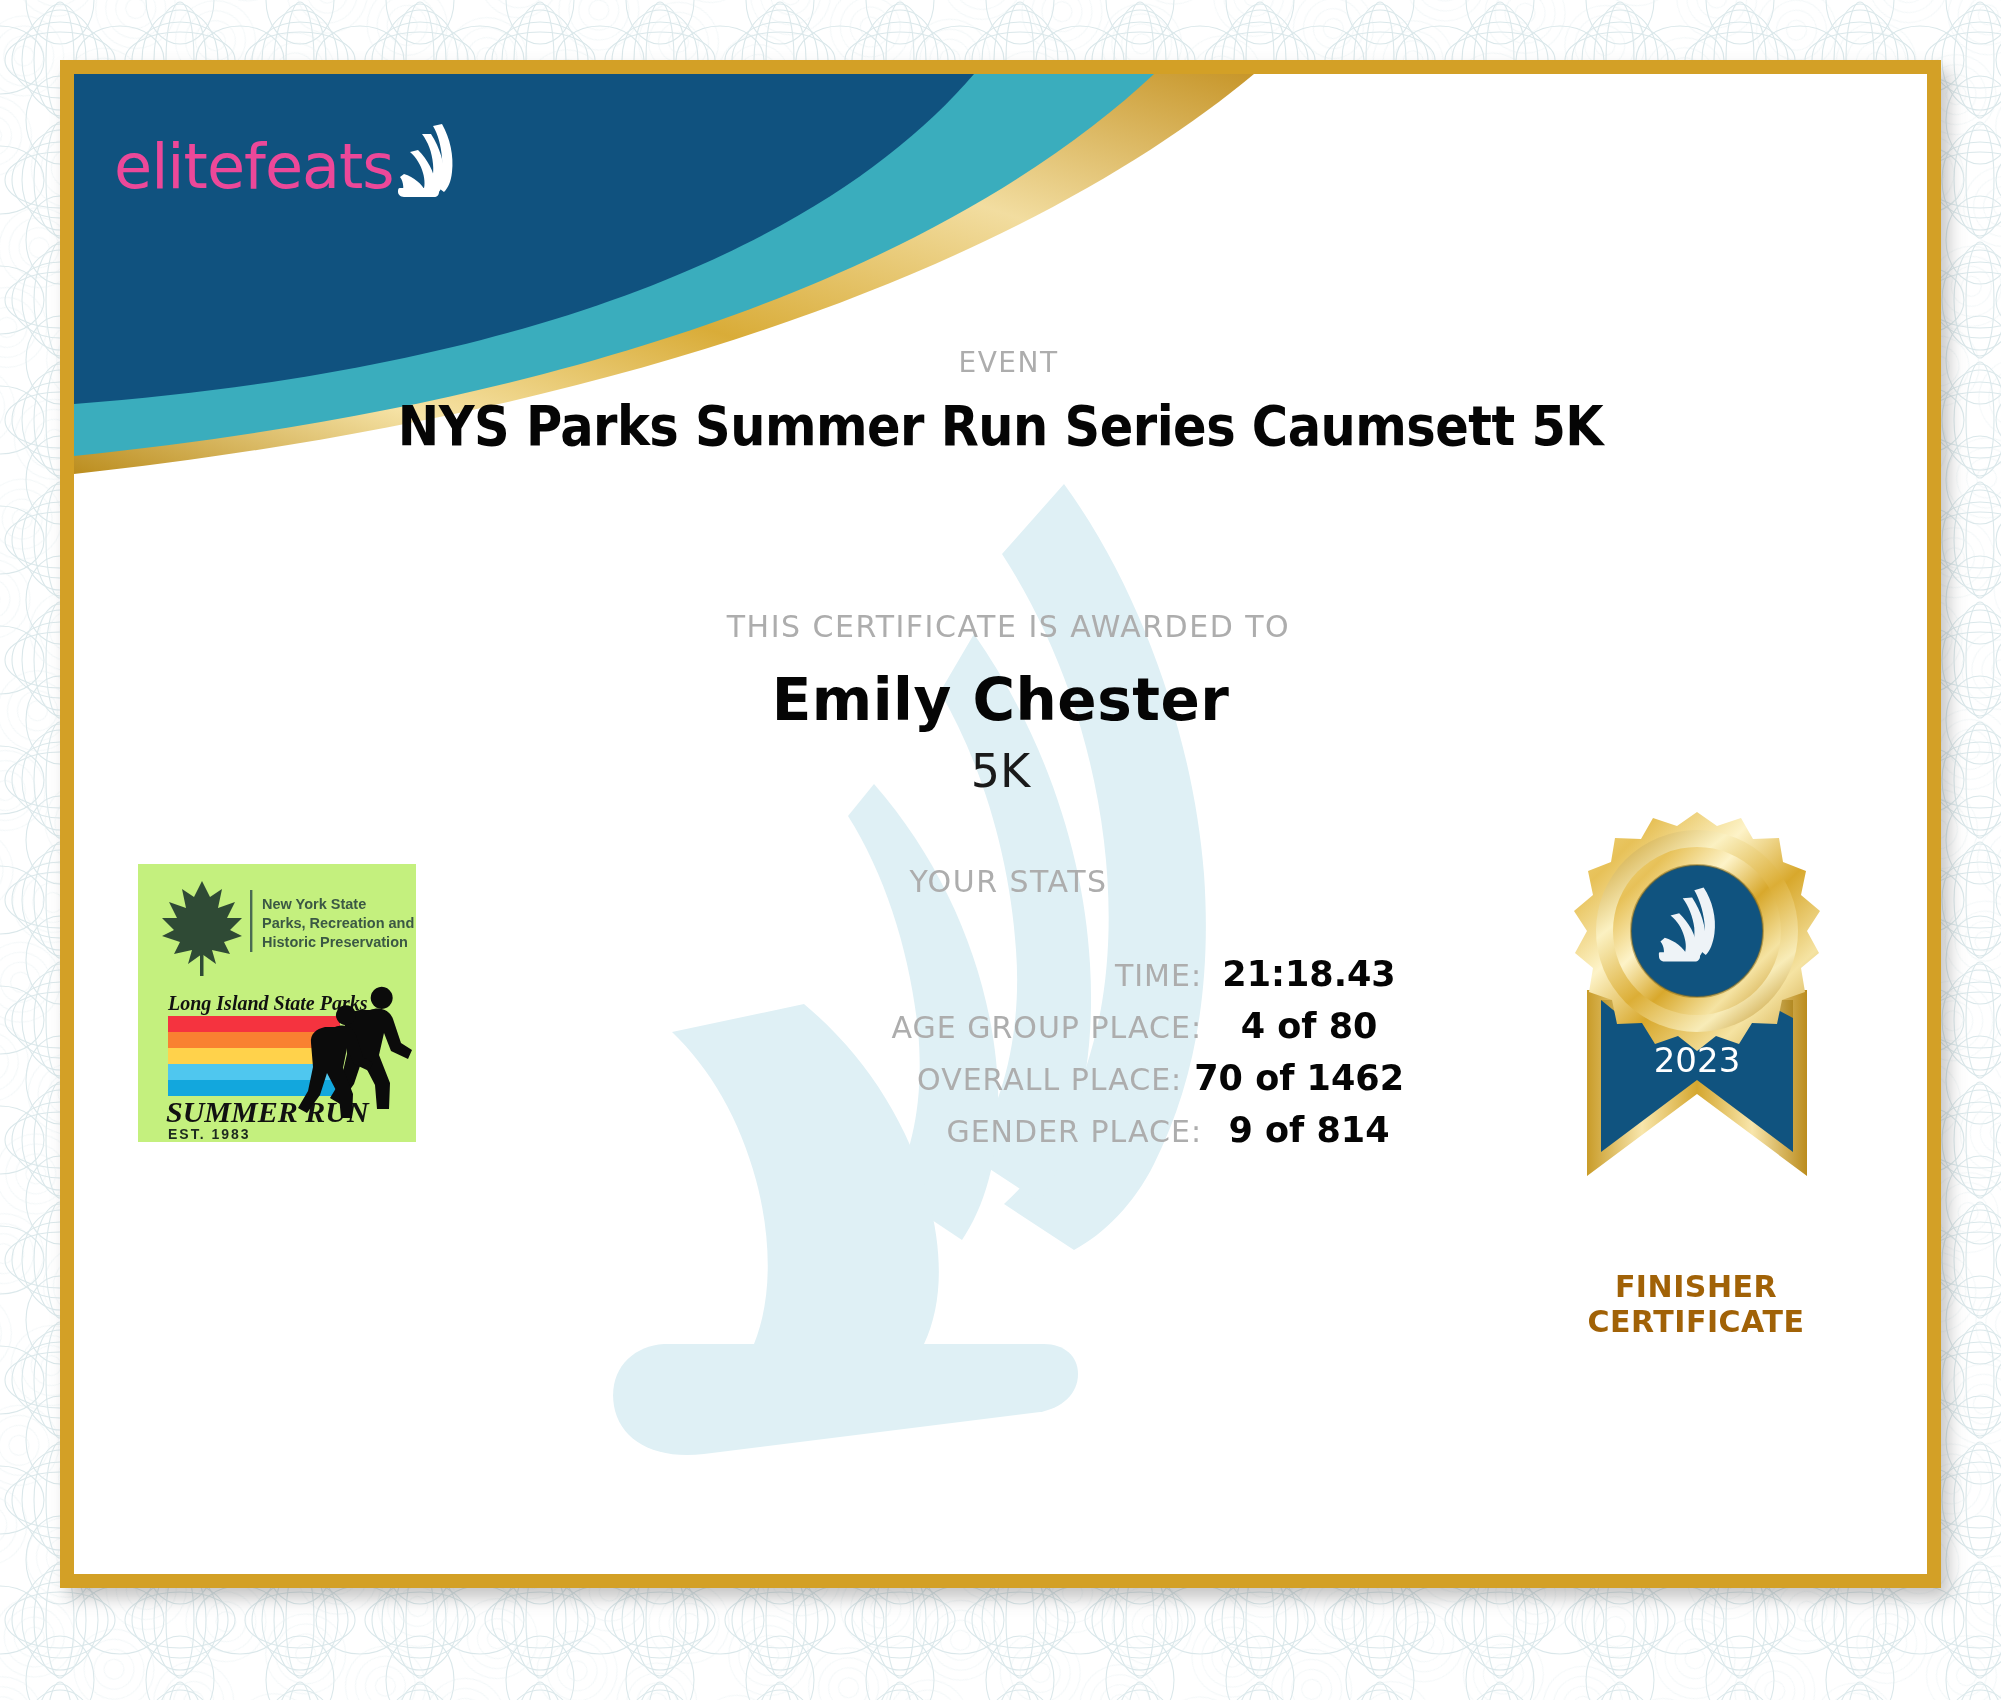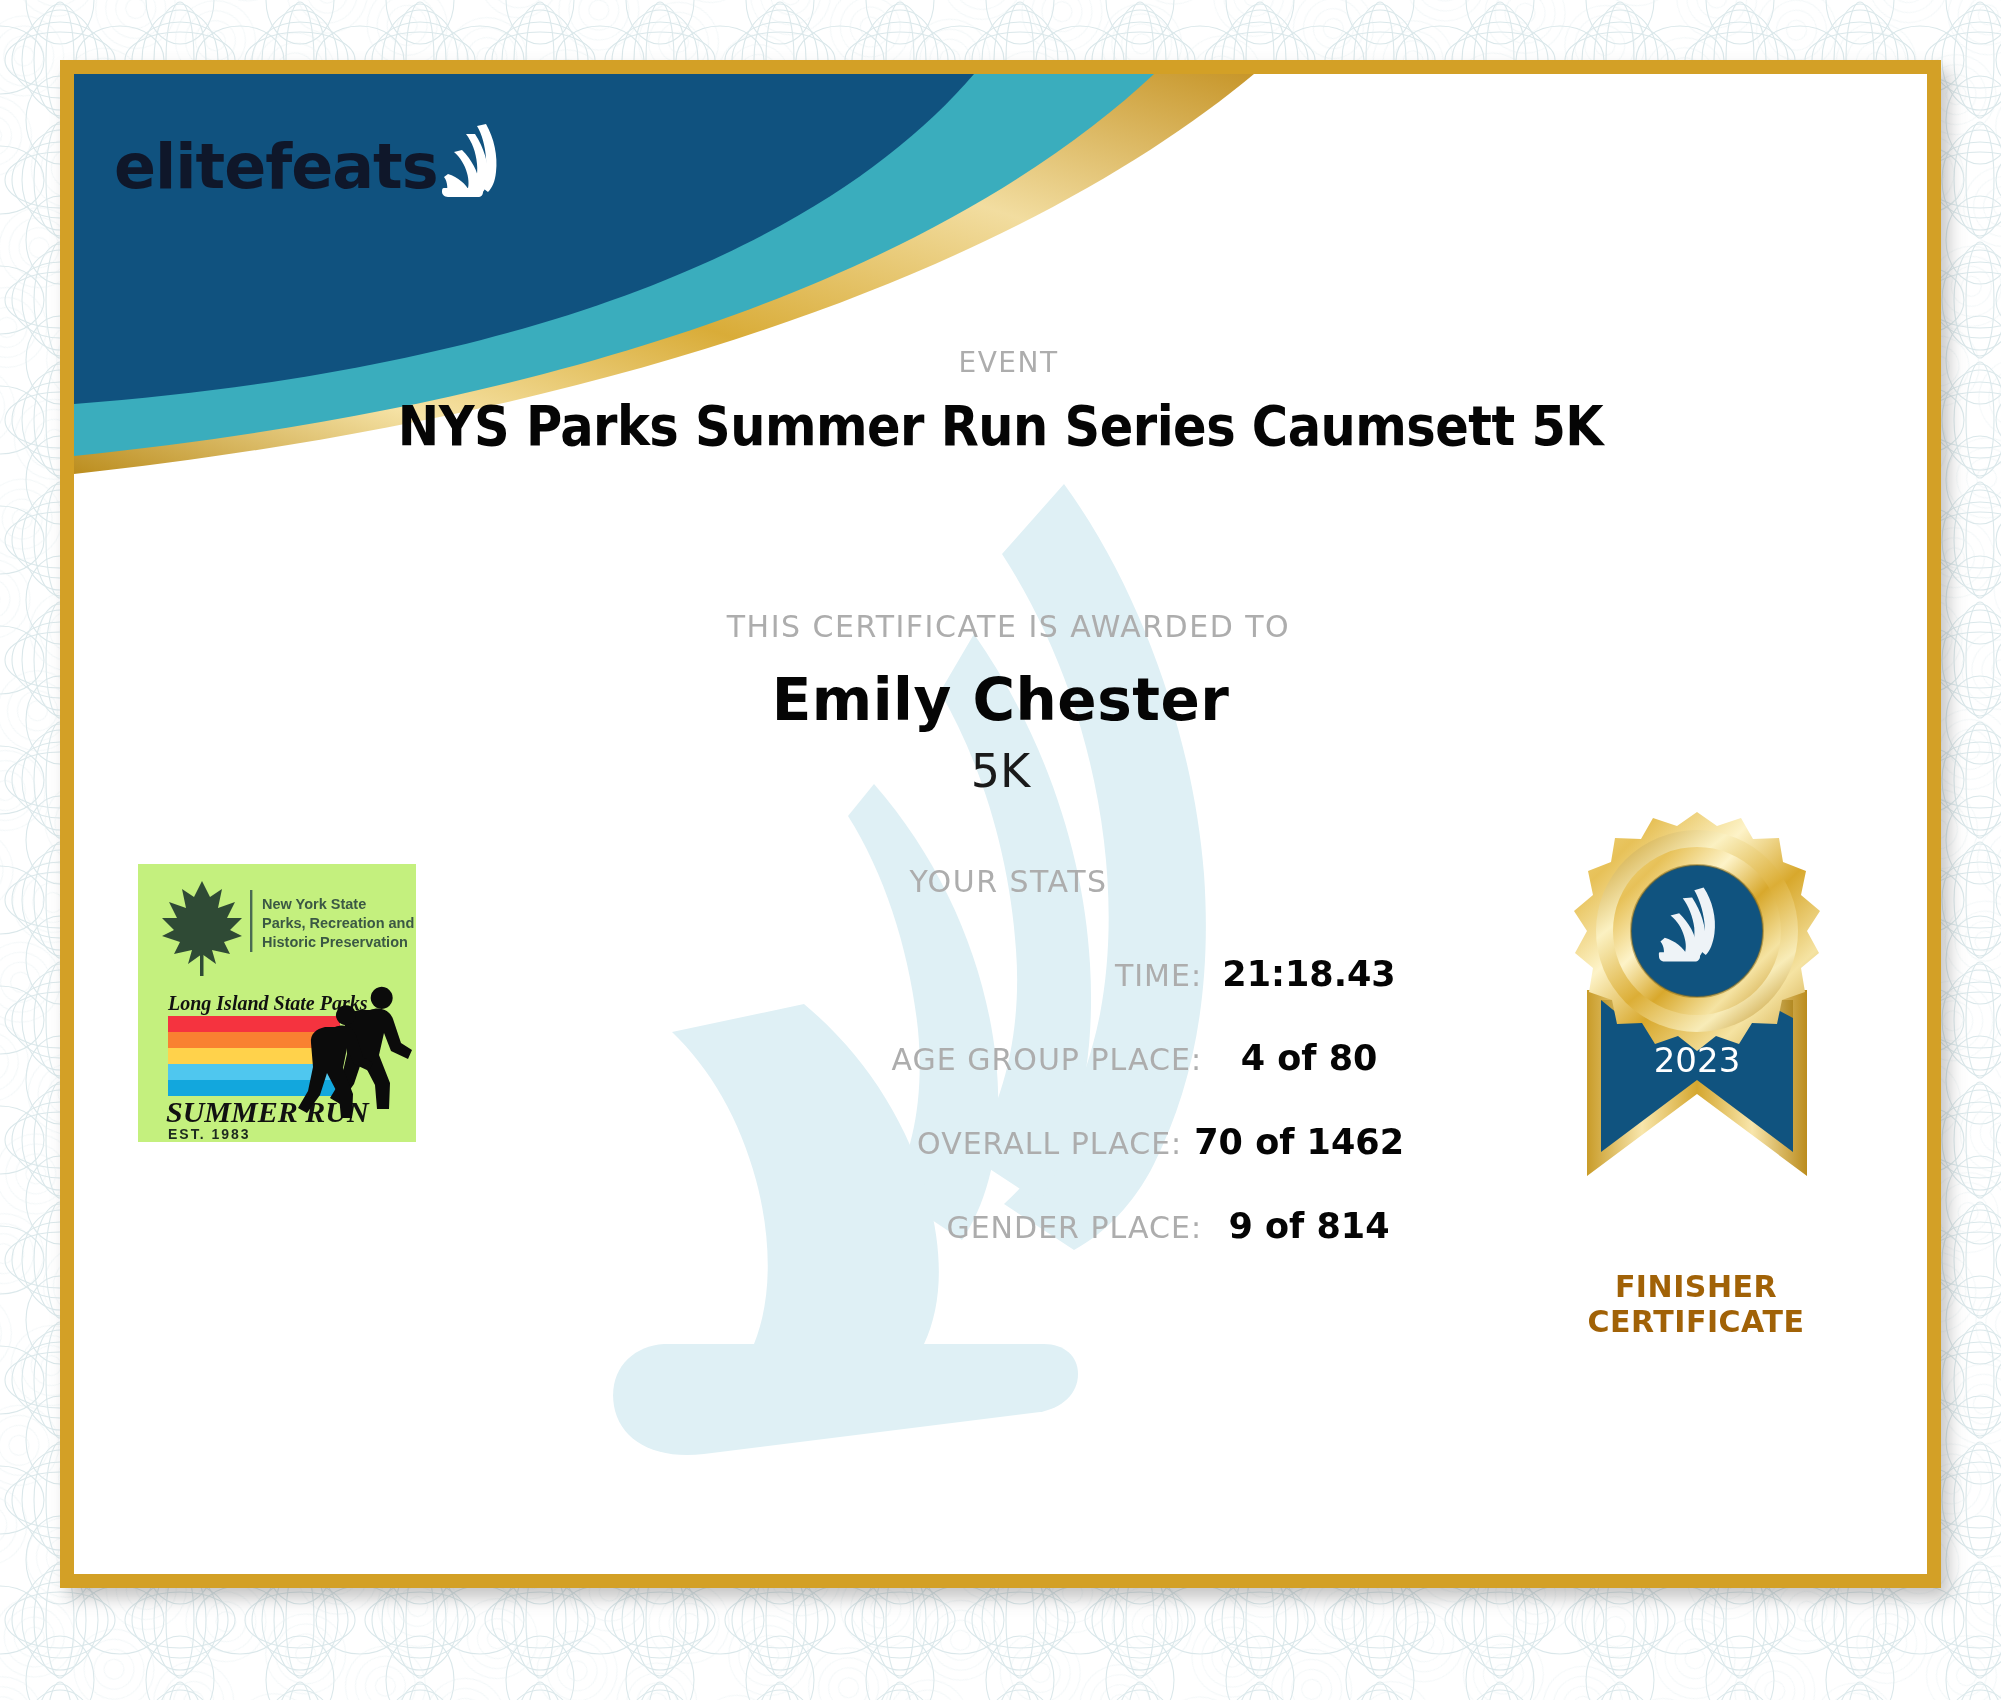--- a/index.html
+++ b/index.html
@@ -71,23 +71,23 @@
     position: absolute;
     left: 40px;
     top: 48px;
     display: flex;
     align-items: flex-end;
     gap: 4px;
   }
   .brand-text {
     font-family: "DejaVu Sans", sans-serif;
     font-size: 62px;
-    font-weight: 700;
+    font-weight: 400;
     letter-spacing: -1px;
-    color: #0f172a;
+    color: #ec4899;
     line-height: 1;
     white-space: nowrap;
   }
 
   
   .content {
     position: absolute;
     left: 0;
     top: 0;
     width: 100%;
@@ -159,21 +159,21 @@
     font-size: 30px;
   }
 
   .stats-table {
     position: absolute;
     top: 880px;
     left: 0;
     width: 1330px;
     display: flex;
     flex-direction: column;
-    gap: 44px;
+    gap: 12px;
   }
   .stat-row {
     display: flex;
     justify-content: flex-end;
     align-items: baseline;
     gap: 12px;
   }
   .stat-key {
     color: #adadad;
     font-family: "DejaVu Sans", sans-serif;

